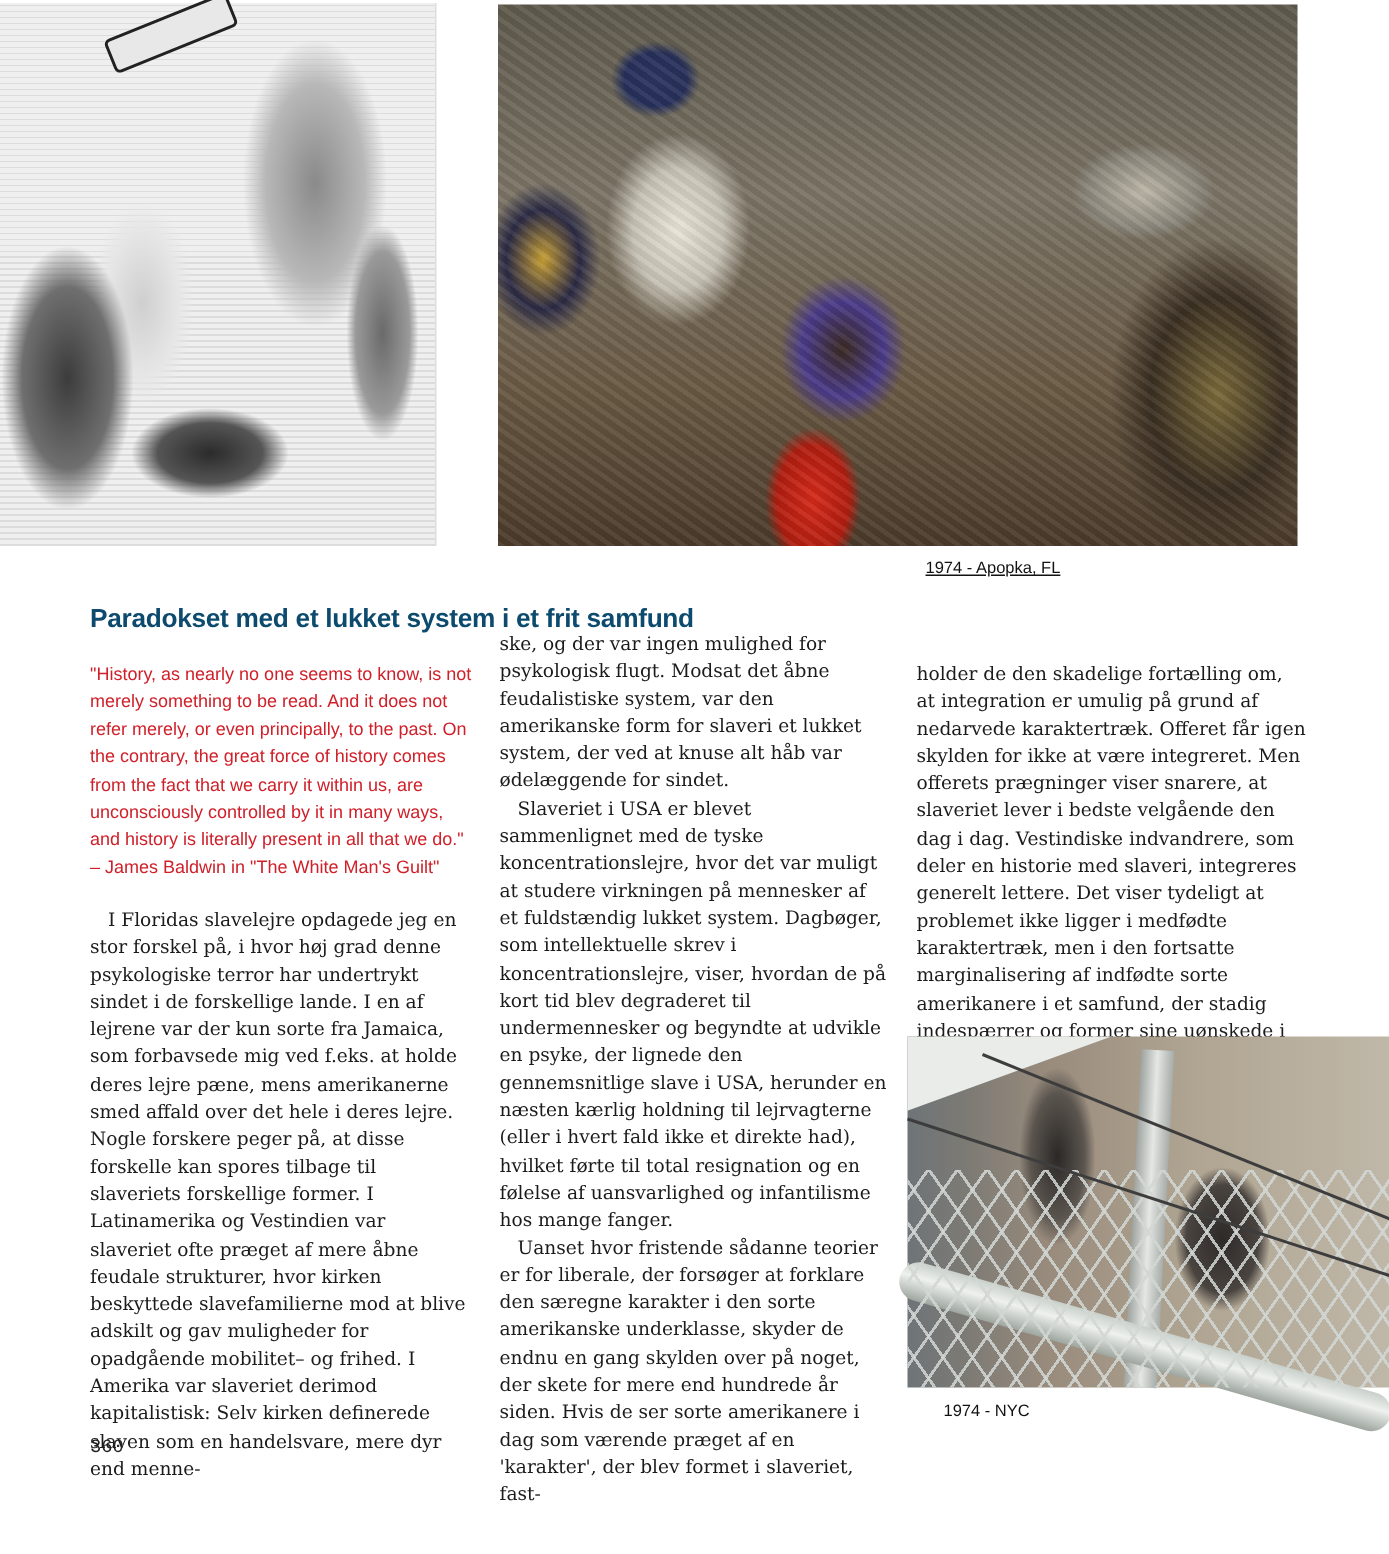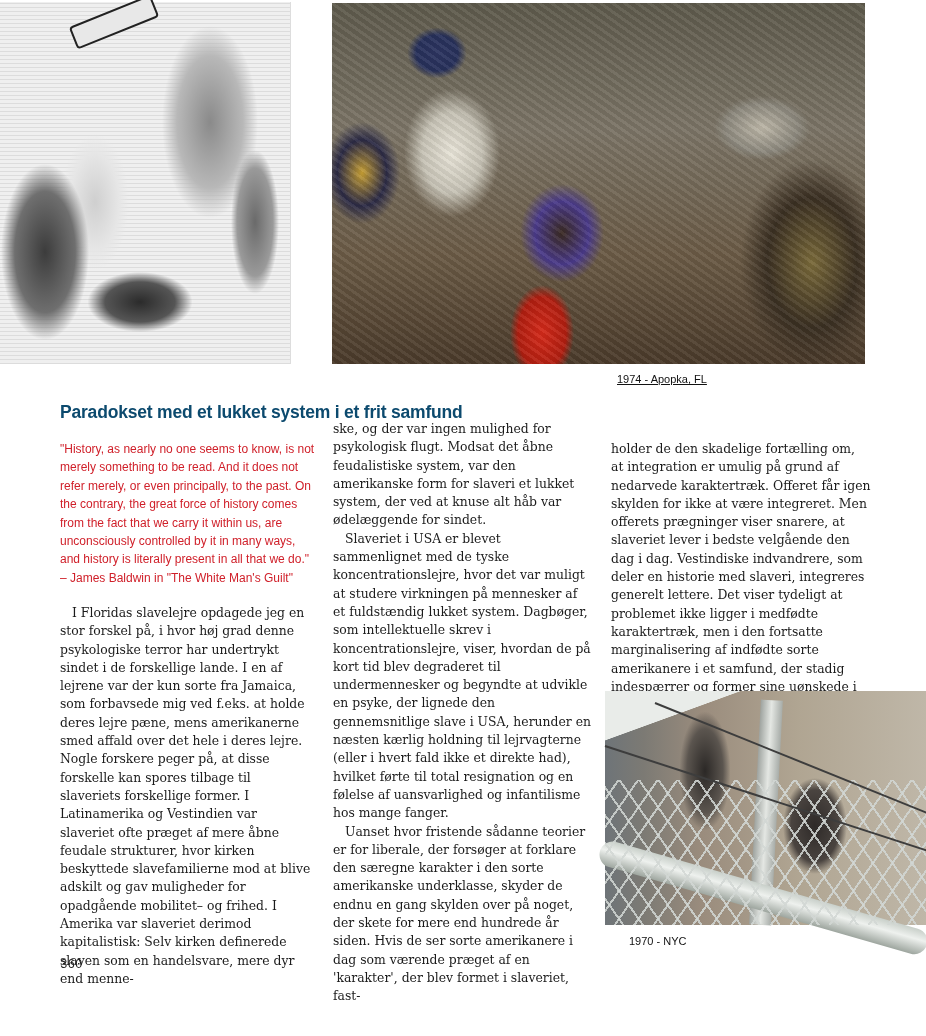--- a/index.html
+++ b/index.html
@@ -103,15 +103,15 @@
   <p class="noindent">holder de den skadelige fortælling om, at integration er umulig på grund af nedarvede karaktertræk. Offeret får igen skylden for ikke at være integreret. Men offerets prægninger viser snarere, at slaveriet lever i bedste velgående den dag i dag. Vestindiske indvandrere, som deler en historie med slaveri, integreres generelt lettere. Det viser tydeligt at problemet ikke ligger i medfødte karaktertræk, men i den fortsatte marginalisering af indfødte sorte amerikanere i et samfund, der stadig indespærrer og former sine uønskede i en form for lukket system.</p>
 </div>
 
 <div class="abs photo-nyc" role="img" aria-label="Derelict brick building behind barbed wire and chain-link fence"></div>
 <div class="abs pole"></div>
 <div class="abs pipe"></div>
 <div class="abs fence"></div>
 <div class="abs wire wire1"></div>
 <div class="abs wire wire2"></div>
 <div class="abs" style="left:605px;top:691px;width:321px;height:234px;overflow:hidden;pointer-events:none;"></div>
-<div class="abs caption cap-nyc">1970 - NYC</div>
+<div class="abs caption cap-nyc">1974 - NYC</div>
 
 <div class="abs page-number">360</div>
 
 </body></html>

